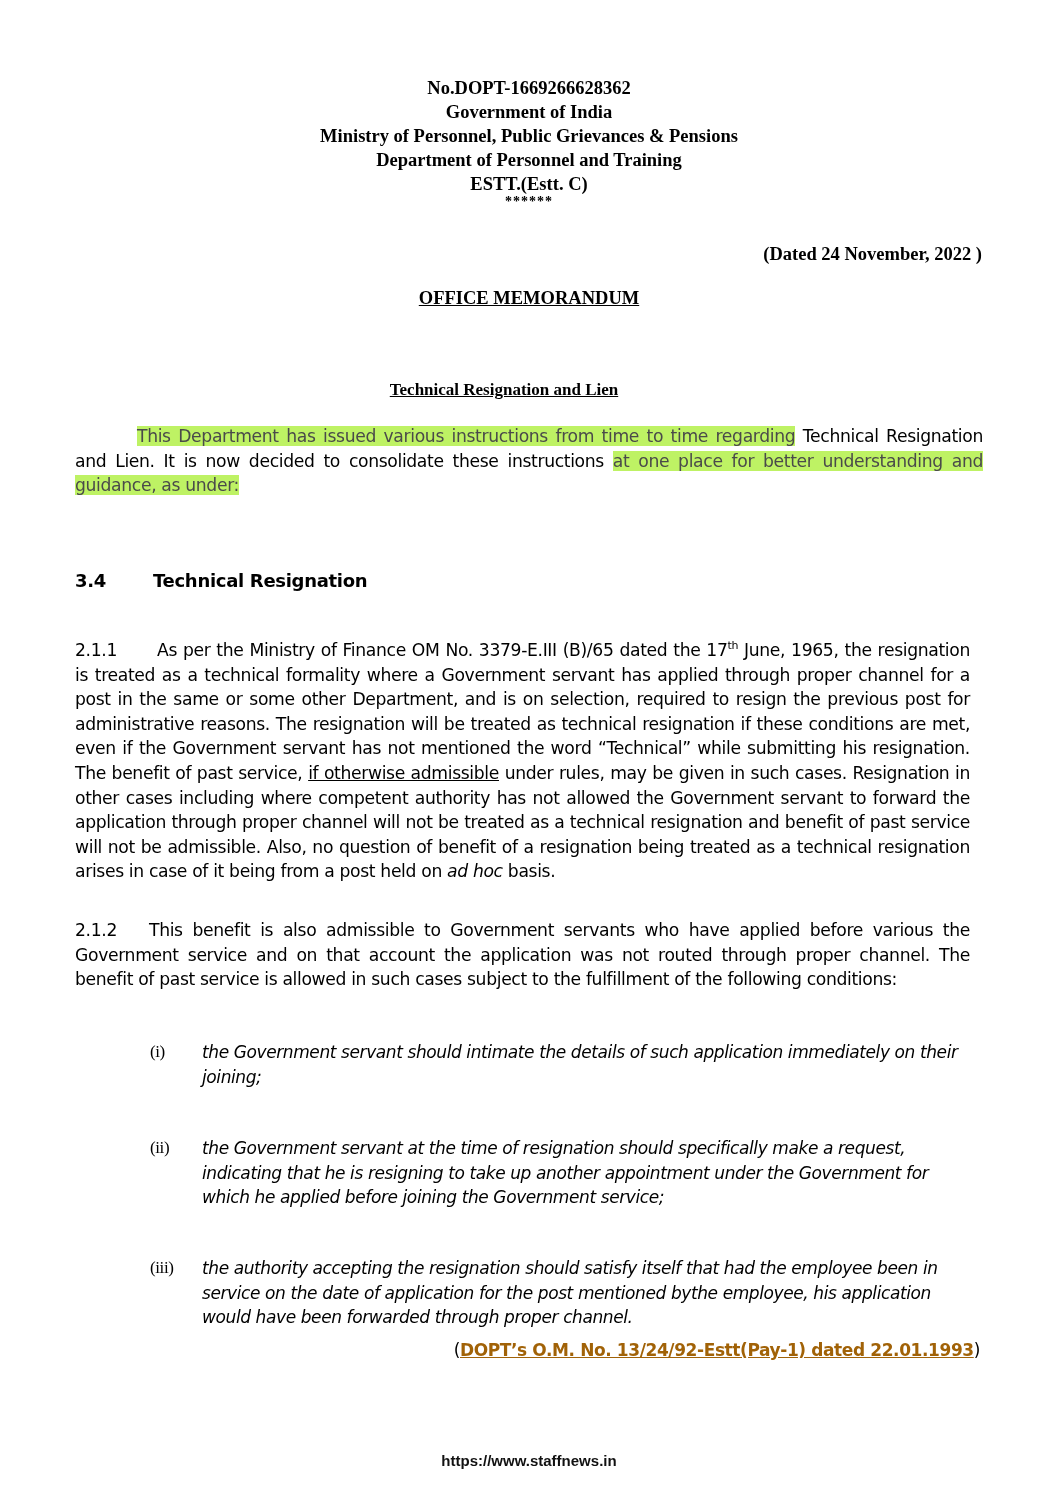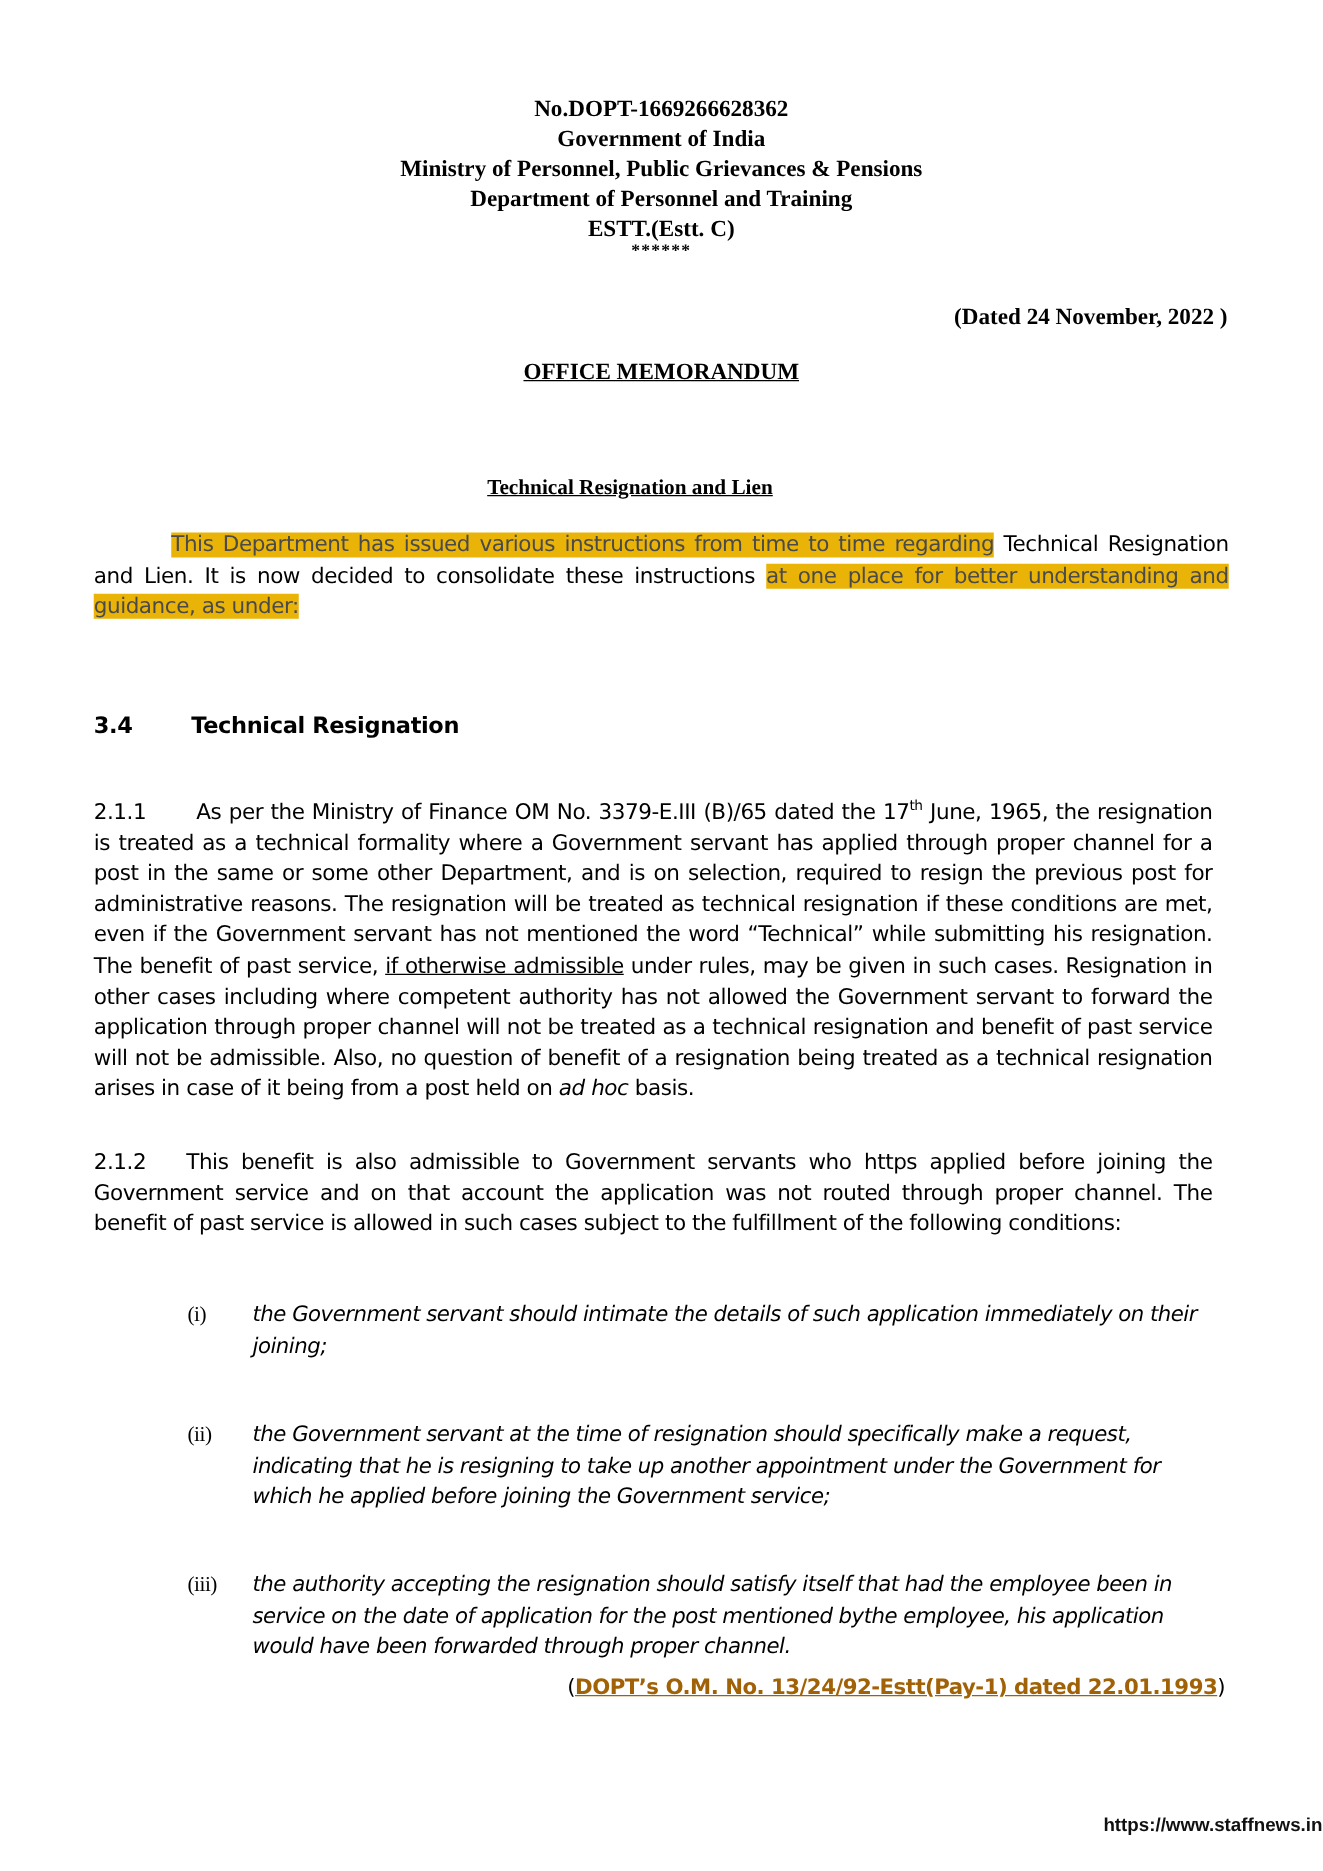--- a/index.html
+++ b/index.html
@@ -11,21 +11,21 @@
   .stars { font-size:14px; line-height:12px; letter-spacing:1px; }
   .dated { position:absolute; right:76px; top:244px; font-family:"Liberation Serif", serif;
     font-weight:bold; font-size:18.5px; }
   .om-title { position:absolute; left:0; width:1058px; top:288px; text-align:center;
     font-family:"Liberation Serif", serif; font-weight:bold; font-size:18.5px; text-decoration:underline; }
   .subject { position:absolute; left:0; width:1008px; top:380px; text-align:center;
     font-family:"Liberation Serif", serif; font-weight:bold; font-size:17px; text-decoration:underline; }
   .body-text { font-family:"DejaVu Sans", sans-serif; font-size:17.2px; line-height:24.6px;
     text-align:justify; letter-spacing:-0.35px; }
   .intro { position:absolute; left:75px; top:424px; width:908px; }
-  .intro .gray { color:#4a4a4a; background:#eab308; }
+  .intro .gray { color:#4a4a4a; background:#bef264; }
   .intro .indent { display:inline-block; width:62px; }
   .sec-head { position:absolute; left:75px; top:570px; font-family:"DejaVu Sans", sans-serif;
     font-weight:bold; font-size:18px; letter-spacing:-0.3px; }
   .sec-head .num { display:inline-block; width:78px; }
   .para { position:absolute; left:75px; width:895px; }
   .p211 { top:638px; }
   .p212 { top:918px; }
   .pnum { display:inline-block; width:82px; }
   .p212 .pnum { width:74px; }
   sup { font-size:11px; line-height:0; vertical-align:super; }
@@ -33,21 +33,21 @@
   .list-item { position:absolute; left:150px; width:830px; font-family:"DejaVu Sans", sans-serif;
     font-size:17px; line-height:24.5px; letter-spacing:-0.4px; }
   .list-item .roman { position:absolute; left:0; top:0; font-family:"Liberation Serif", serif; font-size:17px; }
   .list-item .txt { margin-left:52px; display:block;font-style:italic; }
   .li1 { top:1040px; }
   .li2 { top:1136px; }
   .li3 { top:1256px; }
   .ref { position:absolute; right:78px; top:1340px; font-family:"DejaVu Sans", sans-serif; font-size:17px;
     letter-spacing:-0.4px; }
   .ref a { color:#a16207; text-decoration:underline;font-weight:bold; }
-  .footer-url { position:absolute; left:0; width:1058px; top:1452px; text-align:right;
+  .footer-url { position:absolute; left:0; width:1058px; top:1452px; text-align:center;
     font-family:"Liberation Sans", sans-serif; font-weight:bold; font-size:15px; color:#111; }
 </style>
 </head>
 <body>
 
 <div class="page">
 
   <div class="header">
     <div>No.DOPT-1669266628362</div>
     <div>Government of India</div>
@@ -71,21 +71,21 @@
 
   <div class="sec-head">
     <span class="num">3.4</span><span>Technical Resignation</span>
   </div>
 
   <div class="para p211 body-text">
     <span class="pnum">2.1.1</span><span>As per the Ministry of Finance OM No. 3379-E.III (B)/65 dated the 17</span><sup>th</sup><span> June, 1965, the resignation is treated as a technical formality where a Government servant has applied through proper channel for a post in the same or some other Department, and is on selection, required to resign the previous post for administrative reasons. The resignation will be treated as technical resignation if these conditions are met, even if the Government servant has not mentioned the word “Technical” while submitting his resignation. The benefit of past service, </span><span class="u">if otherwise admissible</span><span> under rules, may be given in such cases. Resignation in other cases including where competent authority has not allowed the Government servant to forward the application through proper channel will not be treated as a technical resignation and benefit of past service will not be admissible. Also, no question of benefit of a resignation being treated as a technical resignation arises in case of it being from a post held on </span><i>ad hoc</i><span>  basis.</span>
   </div>
 
   <div class="para p212 body-text">
-    <span class="pnum">2.1.2</span><span>This benefit is also admissible to Government servants who https applied before joining the Government service and on that account the application was not routed through proper channel. The benefit of past service is allowed in such cases subject to the fulfillment of the following conditions:</span>
+    <span class="pnum">2.1.2</span><span>This benefit is also admissible to Government servants who have applied before various the Government service and on that account the application was not routed through proper channel. The benefit of past service is allowed in such cases subject to the fulfillment of the following conditions:</span>
   </div>
 
   <div class="list-item li1">
     <span class="roman">(i)</span>
     <span class="txt">the Government servant should intimate the details of such application immediately on their joining;</span>
   </div>
   <div class="list-item li2">
     <span class="roman">(ii)</span>
     <span class="txt">the Government servant at the time of resignation should specifically make a request, indicating that he is resigning to take up another appointment under the Government for which he applied before joining the Government service;</span>
   </div>

